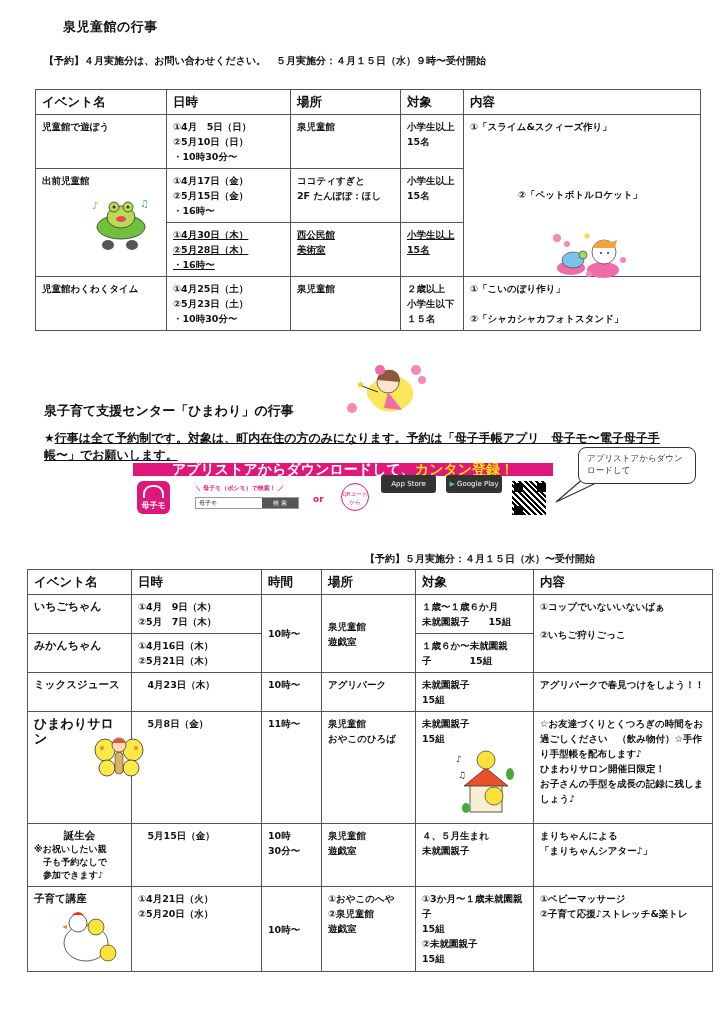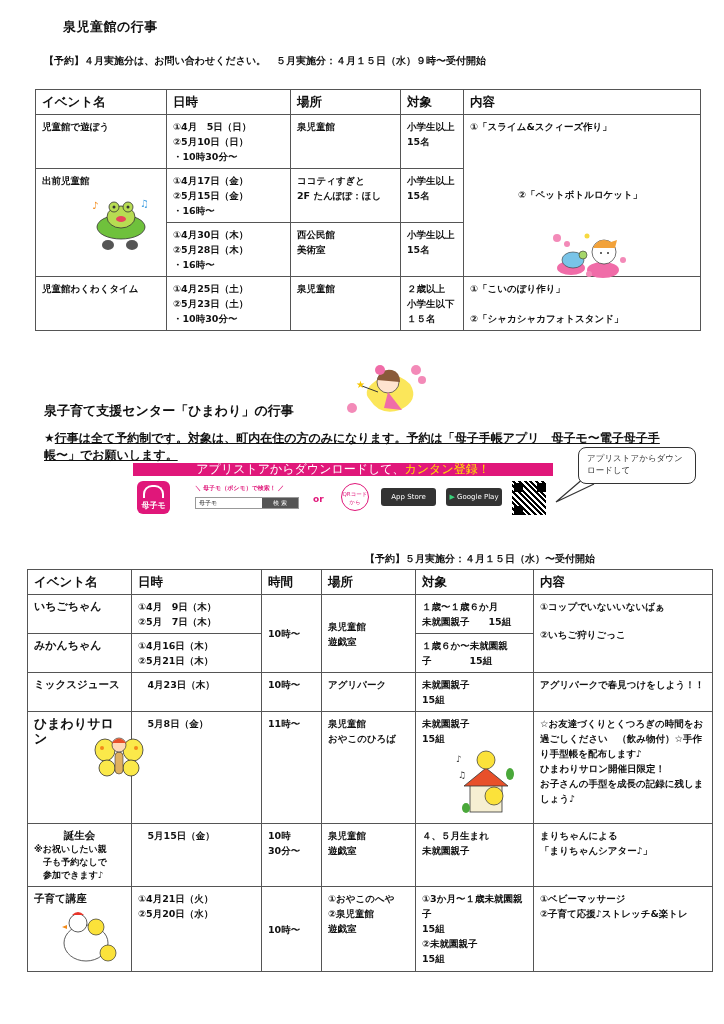--- a/index.html
+++ b/index.html
@@ -21,30 +21,30 @@
   #t1 .c1 { width: 131px; } #t1 .c2 { width: 124px; } #t1 .c3 { width: 110px; } #t1 .c4 { width: 63px; } #t1 .c5 { width: 237px; }
 
   #t2 { left: 27px; top: 569px; width: 685px; }
   #t2 .c1 { width: 104px; } #t2 .c2 { width: 130px; } #t2 .c3 { width: 60px; } #t2 .c4 { width: 94px; } #t2 .c5 { width: 118px; } #t2 .c6 { width: 179px; }
 
   .title2 { left: 44px; top: 402px; font-size: 13px; font-weight: bold; }
   .notice2 { left: 44px; top: 430px; font-size: 12px; font-weight: bold; line-height: 17px; width: 640px; }
   .notice2 span.ul { text-decoration: underline; }
 
   .banner { left: 133px; top: 463px; width: 420px; height: 55px; }
-  .banner-top { height: 13px; background: #e0177a; color: #fff; font-size: 12px; font-weight: normal; text-align: center; line-height: 13px; }
+  .banner-top { height: 13px; background: #e0177a; color: #fff; font-size: 14px; font-weight: bold; text-align: center; line-height: 13px; }
   .banner-top .hl { color: #ffe100; }
   .app-icon { position: absolute; left: 4px; top: 18px; width: 33px; height: 33px; background: #e0177a; border-radius: 6px; color: #fff; font-size: 8px; font-weight: bold; text-align: center; padding-top: 19px; }
   .app-icon .ears { position: absolute; left: 6px; top: 4px; width: 21px; height: 13px; border: 2px solid #fff; border-bottom: none; border-radius: 9px 9px 0 0; }
   .search-hint { position: absolute; left: 62px; top: 21px; font-size: 6px; color: #e0177a; font-weight: bold; }
   .search-box { position: absolute; left: 62px; top: 34px; width: 104px; height: 12px; border: 1px solid #999; font-size: 6px; line-height: 10px; padding-left: 3px; color: #333; }
   .search-btn { position: absolute; right: 0; top: 0; width: 36px; height: 10px; background: #555; color: #fff; font-size: 6px; text-align: center; }
   .or { position: absolute; left: 180px; top: 31px; font-size: 9px; color: #e0177a; font-weight: bold; }
   .qr-circle { position: absolute; left: 208px; top: 20px; width: 28px; height: 28px; border: 1px solid #e0177a; border-radius: 50%; color: #e0177a; font-size: 5.5px; text-align: center; line-height: 8px; padding-top: 6px; }
-  .store { position: absolute; top: 25px; height: 18px; background: #333; color: #fff; border-radius: 3px; font-size: 7px; line-height: 18px; text-align: center; }
+  .store { position: absolute; top: 12px; height: 18px; background: #333; color: #fff; border-radius: 3px; font-size: 7px; line-height: 18px; text-align: center; }
   .appstore { left: 248px; width: 55px; }
   .gplay { left: 313px; width: 56px; }
   .qr { position: absolute; left: 378px; top: 17px; width: 36px; height: 36px;
         background:
           linear-gradient(#000,#000) 2px 2px/9px 9px no-repeat,
           linear-gradient(#000,#000) 25px 2px/9px 9px no-repeat,
           linear-gradient(#000,#000) 2px 25px/9px 9px no-repeat,
           repeating-linear-gradient(45deg, #000 0 2px, #fff 2px 4px);
         border: 1px solid #fff; }
 
@@ -123,21 +123,21 @@
       </svg>
     </td>
     <td class="pre">①4月17日（金）
 ②5月15日（金）
 ・16時〜</td>
     <td class="pre">ココティすぎと
 2F たんぽぽ：ほし</td>
     <td class="pre">小学生以上
 15名</td>
   </tr>
-  <tr style="height:53px;">
+  <tr style="height:53px;text-decoration:underline;">
     <td class="pre">①4月30日（木）
 ②5月28日（木）
 ・16時〜</td>
     <td class="pre">西公民館
 美術室</td>
     <td class="pre">小学生以上
 15名</td>
   </tr>
   <tr style="height:54px;">
     <td>児童館わくわくタイム</td>

